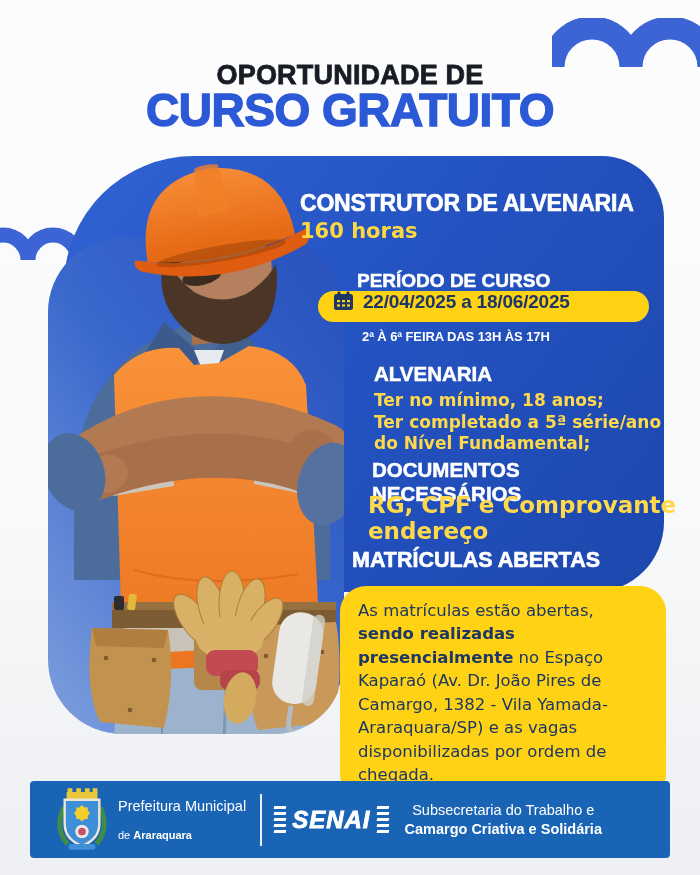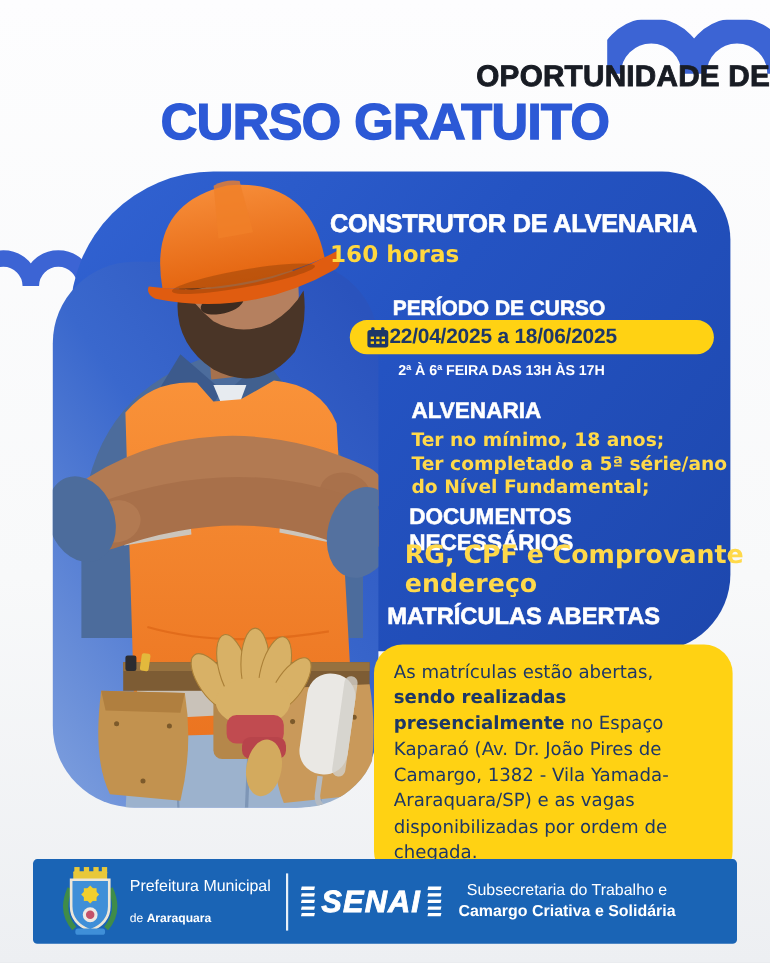--- a/index.html
+++ b/index.html
@@ -3,21 +3,21 @@
 <meta charset="utf-8">
 <style>
   html,body{margin:0;padding:0;background:#e9ebee;}
   .poster{
     position:relative;width:700px;height:875px;overflow:hidden;
     background:linear-gradient(180deg,#fdfdfe 0%,#f8f9fa 60%,#edeff2 100%);
     font-family:"Liberation Sans",sans-serif;
   }
   
   .title1{
-    position:absolute;top:54px;left:0;width:100%;text-align:right;
+    position:absolute;top:60px;left:0;width:100%;text-align:center;
     font-size:27px;font-weight:800;color:#181c24;letter-spacing:.2px;
     -webkit-text-stroke:.8px #181c24;
   }
   .title2{
     position:absolute;top:83px;left:0;width:100%;text-align:center;
     font-size:46px;font-weight:800;color:#2c59d6;letter-spacing:-.5px;
     -webkit-text-stroke:1.4px #2c59d6;
   }
   .scallop{position:absolute;}
   
@@ -26,21 +26,21 @@
     border-radius:130px 62px 70px 70px;
     background:linear-gradient(128deg,#3263d2 0%,#2453c2 45%,#1d47ad 100%);
   }
   .photo{position:absolute;left:44px;top:150px;width:304px;height:588px;}
   
   .course-name{position:absolute;left:300px;top:190px;font-size:23px;font-weight:800;color:#fff;-webkit-text-stroke:.6px #fff;letter-spacing:-.2px;}
   .duration{position:absolute;left:300px;top:219px;font-size:21px;font-weight:700;color:#ffd83f;font-family:"DejaVu Sans",sans-serif;}
   .period-h{position:absolute;left:357px;top:270px;font-size:19px;font-weight:800;color:#fff;-webkit-text-stroke:.5px #fff;}
   .pill{
     position:absolute;left:318px;top:291px;width:331px;height:31px;border-radius:17px;
-    background:#ffd213;display:flex;align-items:center;padding-left:15px;box-sizing:border-box;
+    background:#ffd213;display:flex;align-items:flex-start;gap:9px;padding-left:15px;box-sizing:border-box;
   }
   .pill .date{font-size:19px;font-weight:800;color:#1d3767;letter-spacing:-.2px;}
   .schedule{position:absolute;left:362px;top:329px;font-size:13px;font-weight:800;color:#fff;letter-spacing:-.1px;}
   .req-h{position:absolute;left:374px;top:362px;font-size:20.5px;font-weight:800;color:#fff;-webkit-text-stroke:.5px #fff;}
   .req-lines{position:absolute;left:374px;top:390px;font-size:17px;font-weight:700;color:#ffd94a;line-height:21.5px;font-family:"DejaVu Sans",sans-serif;}
   .docs-h{position:absolute;left:372px;top:458px;font-size:20.5px;font-weight:800;color:#fff;line-height:24px;-webkit-text-stroke:.5px #fff;}
   .docs-t{position:absolute;left:368px;top:492px;font-size:23px;font-weight:700;color:#ffd94a;font-family:"DejaVu Sans",sans-serif;}
   .matr-h{position:absolute;left:352px;top:548px;font-size:21.5px;font-weight:800;color:#fff;-webkit-text-stroke:.6px #fff;}
   .info-box{
     position:absolute;left:340px;top:586px;width:326px;box-sizing:border-box;
@@ -55,21 +55,21 @@
   }
   .crest{margin-left:26px;flex:none;}
   .pref-text{margin-left:10px;line-height:1.15;}
   .pref-l1{font-size:14.5px;text-align:right;}
   .pref-l2{font-size:11px;margin-top:14px;}
   .pref-l2 b{font-weight:800;}
   .fdivider{width:2px;height:52px;background:rgba(255,255,255,.9);margin:0 12px 0 14px;flex:none;}
   .senai{display:flex;align-items:center;gap:6px;flex:none;}
   .dashcol{display:flex;flex-direction:column;gap:3.5px;}
   .dashcol span{display:block;width:12px;height:2.6px;background:#fff;transform:skewX(-14deg);}
-  .senai-word{font-size:28px;font-weight:800;font-style:italic;letter-spacing:1px;-webkit-text-stroke:.8px #fff;}
+  .senai-word{font-size:24px;font-weight:800;font-style:italic;letter-spacing:1px;-webkit-text-stroke:.8px #fff;}
   .sub-text{margin-left:16px;text-align:center;line-height:1.3;}
   .sub-l1{font-size:14.5px;}
   .sub-l2{font-size:14.5px;font-weight:800;}
 </style>
 </head>
 <body>
 
 <div class="poster">
 
   <svg class="scallop" style="left:552px;top:18px;width:160px;height:50px" viewBox="0 0 160 50">

